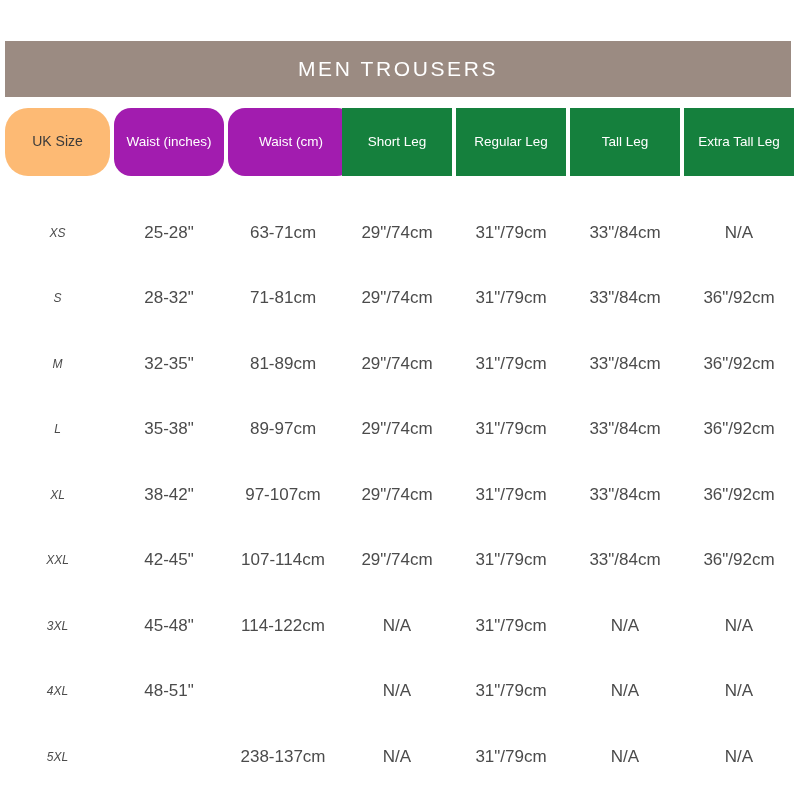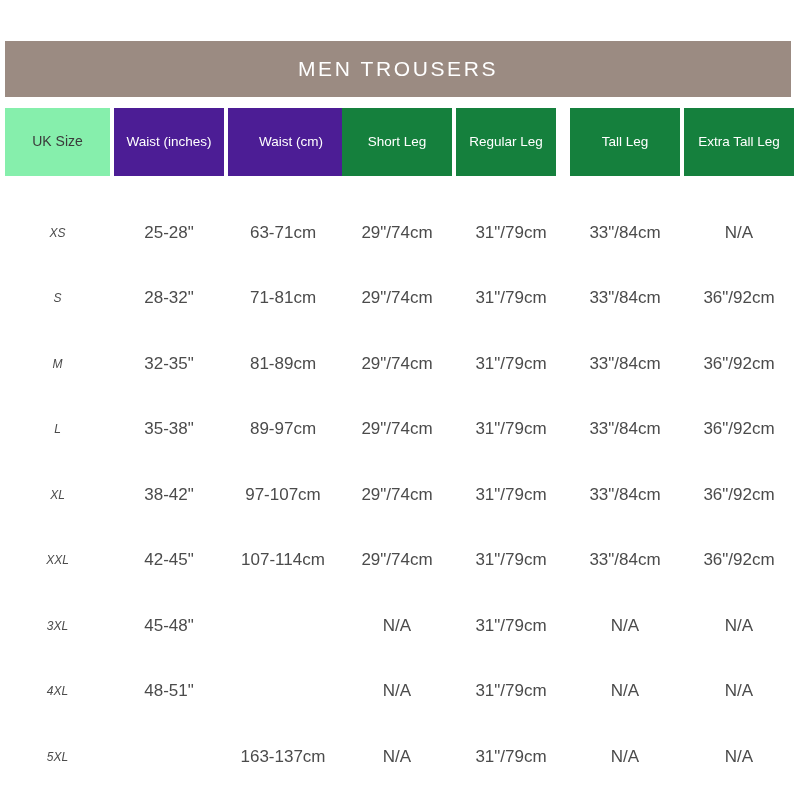--- a/index.html
+++ b/index.html
@@ -62,28 +62,30 @@
     box-sizing: border-box;
     padding: 0 3px;
     text-align: center;
   }
   .header-cell .hc-label {
     font-size: 13.5px;
     line-height: 1.1;
     white-space: nowrap;
   }
   .header-cell.uk {
-    background: #86efac;
+    background: #fdba74;
+    border-radius: 23px;
   }
   .header-cell.uk .hc-label {
     color: #3b3b3b;
     font-size: 14px;
   }
   .header-cell.orange {
-    background: #4c1d95;
+    background: #a21caf;
+    border-radius: 17px;
   }
   .header-cell.orange .hc-label {
     color: #ffffff;
   }
   .header-cell.green {
     background: #15803d;
   }
   .header-cell.green .hc-label {
     color: #ffffff;
   }
@@ -136,21 +138,21 @@
       </div>
       <div class="header-cell orange" style="left: 109px; width: 110px;">
         <span class="hc-label">Waist (inches)</span>
       </div>
       <div class="header-cell orange" style="left: 223px; width: 126px;">
         <span class="hc-label">Waist (cm)</span>
       </div>
       <div class="header-cell green" style="left: 337px; width: 110px;">
         <span class="hc-label">Short Leg</span>
       </div>
-      <div class="header-cell green" style="left: 451px; width: 100px;">
+      <div class="header-cell green" style="left: 451px; width: 110px;">
         <span class="hc-label">Regular Leg</span>
       </div>
       <div class="header-cell green" style="left: 565px; width: 110px;">
         <span class="hc-label">Tall Leg</span>
       </div>
       <div class="header-cell green" style="left: 679px; width: 110px;">
         <span class="hc-label">Extra Tall Leg</span>
       </div>
     </div>
 
@@ -205,37 +207,38 @@
         <div class="data-cell" style="left: 109px; width: 110px;">42-45"</div>
         <div class="data-cell" style="left: 223px; width: 110px;">107-114cm</div>
         <div class="data-cell" style="left: 337px; width: 110px;">29"/74cm</div>
         <div class="data-cell" style="left: 451px; width: 110px;">31"/79cm</div>
         <div class="data-cell" style="left: 565px; width: 110px;">33"/84cm</div>
         <div class="data-cell" style="left: 679px; width: 110px;">36"/92cm</div>
       </div>
       <div class="data-row" style="top: 393px;">
         <div class="data-cell size-cell" style="left: 0px; width: 105px;">3XL</div>
         <div class="data-cell" style="left: 109px; width: 110px;">45-48"</div>
+        <div class="data-cell" style="left: 223px; width: 110px;">114-122cm</div>
         <div class="data-cell" style="left: 337px; width: 110px;">N/A</div>
         <div class="data-cell" style="left: 451px; width: 110px;">31"/79cm</div>
         <div class="data-cell" style="left: 565px; width: 110px;">N/A</div>
         <div class="data-cell" style="left: 679px; width: 110px;">N/A</div>
       </div>
       <div class="data-row" style="top: 458.5px;">
         <div class="data-cell size-cell" style="left: 0px; width: 105px;">4XL</div>
         <div class="data-cell" style="left: 109px; width: 110px;">48-51"</div>
         <div class="data-cell" style="left: 337px; width: 110px;">N/A</div>
         <div class="data-cell" style="left: 451px; width: 110px;">31"/79cm</div>
         <div class="data-cell" style="left: 565px; width: 110px;">N/A</div>
         <div class="data-cell" style="left: 679px; width: 110px;">N/A</div>
       </div>
       <div class="data-row" style="top: 524px;">
         <div class="data-cell size-cell" style="left: 0px; width: 105px;">5XL</div>
         <div class="data-cell" style="left: 109px; width: 110px;"></div>
-        <div class="data-cell" style="left: 223px; width: 110px;">163-137cm</div>
+        <div class="data-cell" style="left: 223px; width: 110px;">238-137cm</div>
         <div class="data-cell" style="left: 337px; width: 110px;">N/A</div>
         <div class="data-cell" style="left: 451px; width: 110px;">31"/79cm</div>
         <div class="data-cell" style="left: 565px; width: 110px;">N/A</div>
         <div class="data-cell" style="left: 679px; width: 110px;">N/A</div>
       </div>
     </div>
 
 </div>
 
 </body></html>

